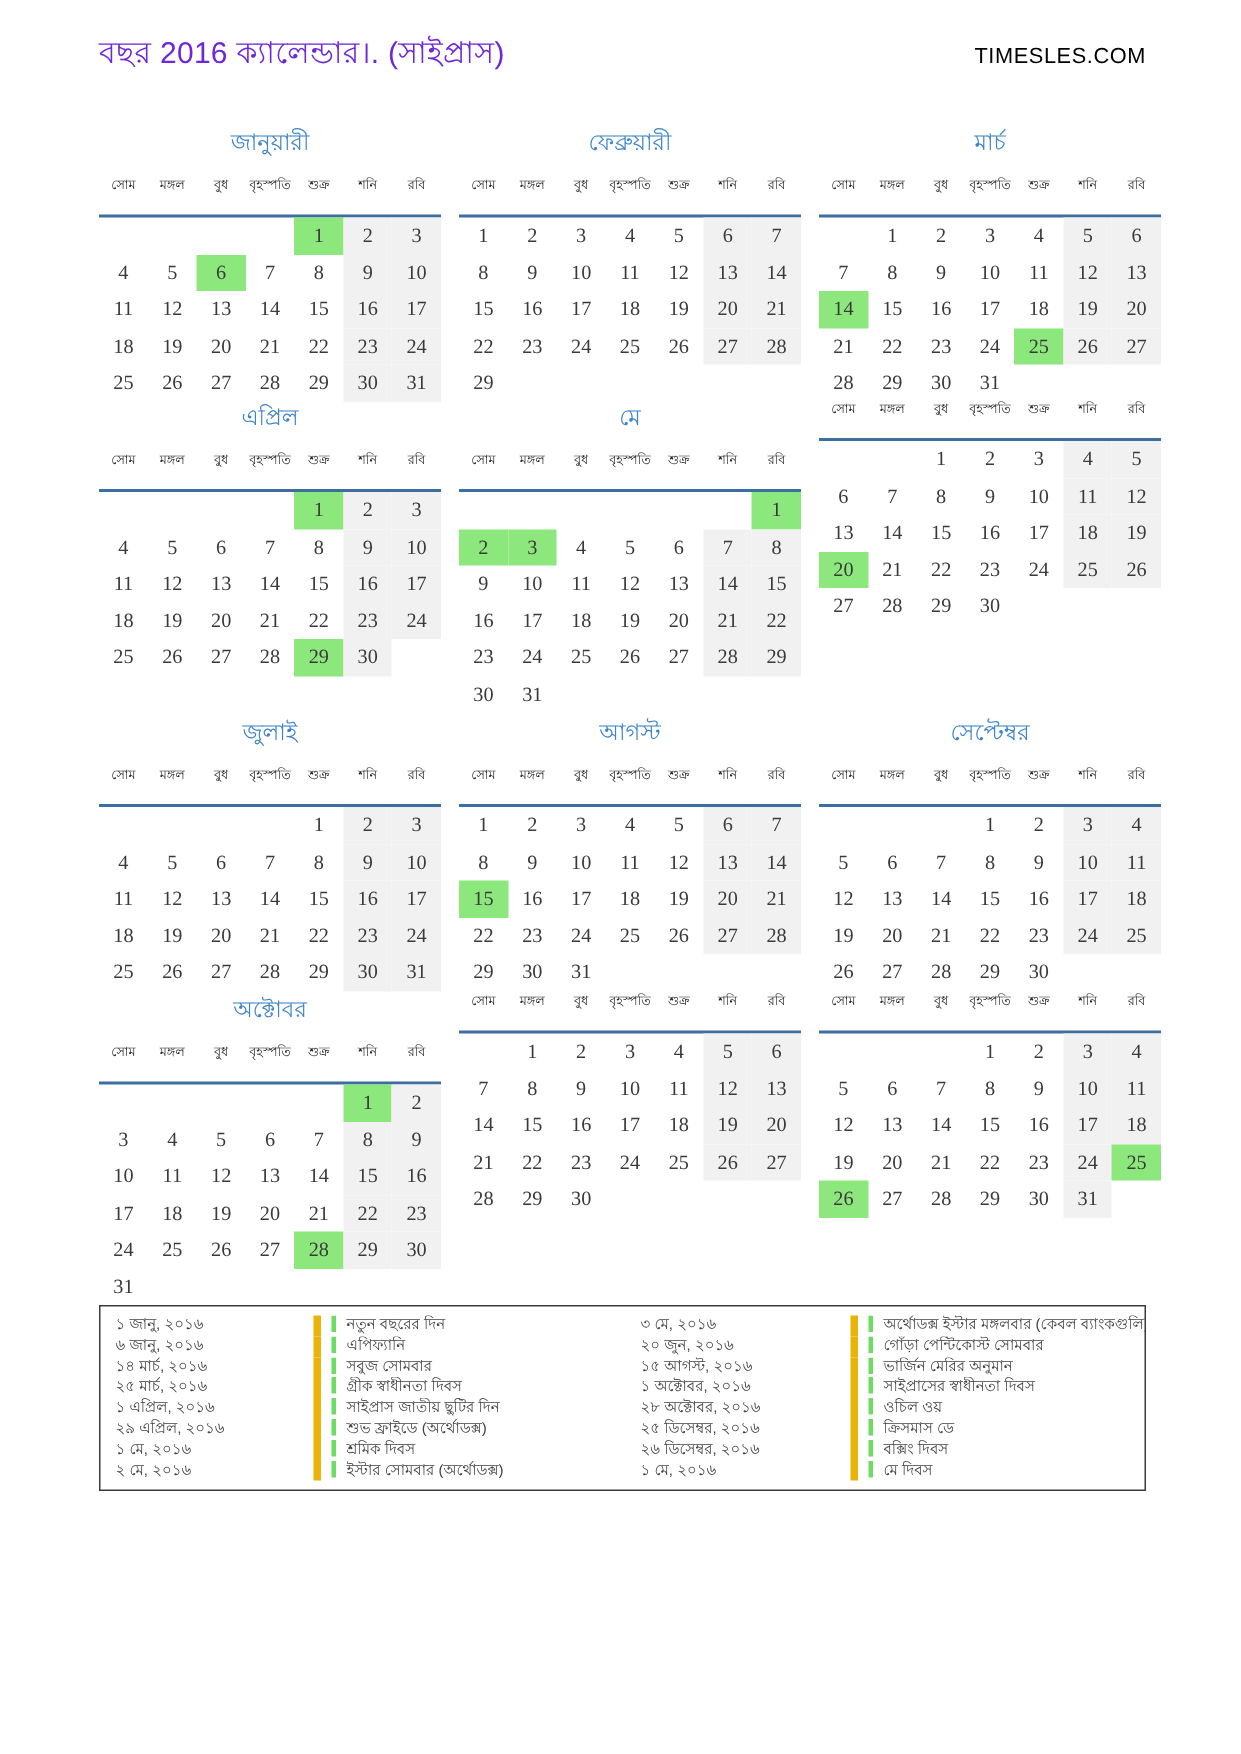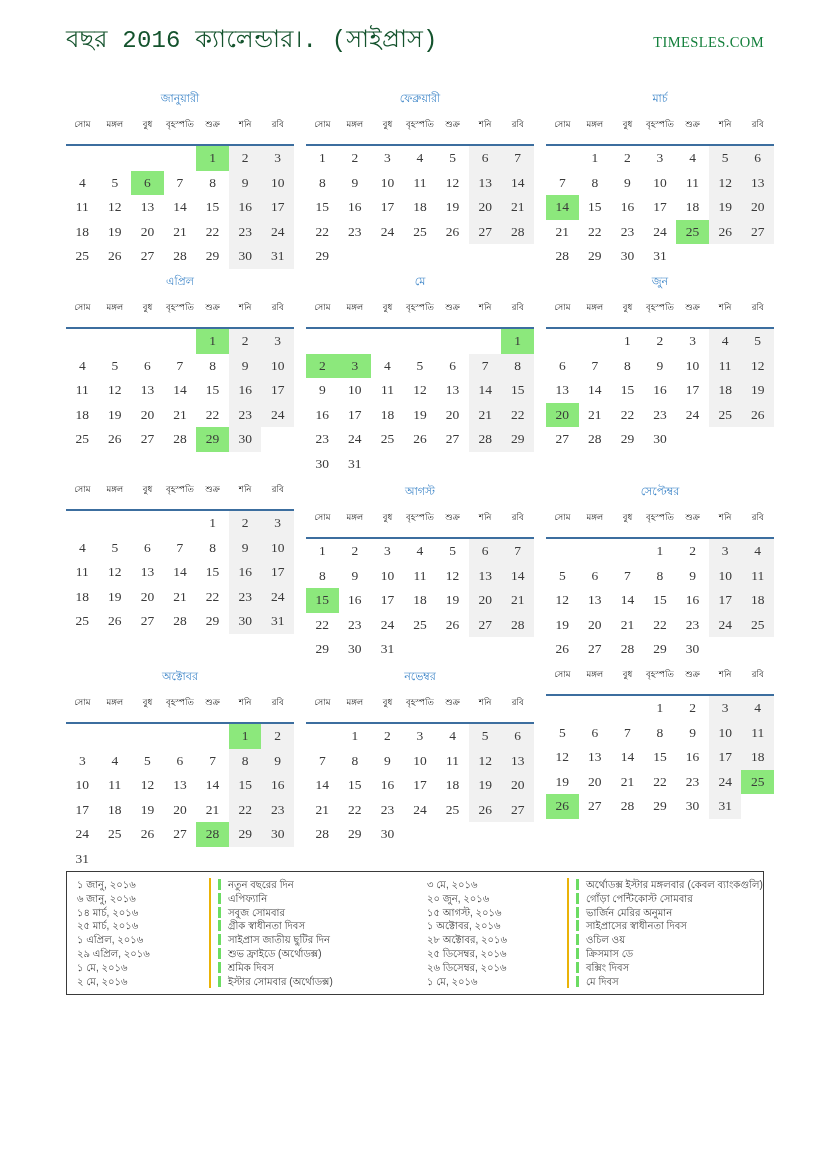--- a/index.html
+++ b/index.html
@@ -7,39 +7,39 @@
   body {
     width:827px; height:1169px; position:relative;
     font-family:"Liberation Sans", sans-serif; color:#333;
     overflow:hidden;
   }
   .page { padding:20px 63px 0 66px; }
 
   
   .header { display:flex; justify-content:space-between; align-items:baseline; margin-bottom:30px; }
   .title {
-    font-family:Liberation Mono, monospace;
-    font-size:24px; color:#14532d; letter-spacing:0.2px;
+    font-family:Liberation Sans, sans-serif;
+    font-size:20px; color:#6d28d9; letter-spacing:0.2px;
   }
   .site {
-    font-family:Liberation Serif, serif;
-    font-size:14.5px; color:#15803d; letter-spacing:0.4px;
+    font-family:Liberation Sans, sans-serif;
+    font-size:14.5px; color:#000000; letter-spacing:0.4px;
     text-decoration:none; cursor:pointer;
   }
 
   
   .months {
     display:grid;
     grid-template-columns:repeat(3, 228px);
     grid-template-rows:183px 210px 185px auto;
     column-gap:12px;
   }
   .month { width:228px; }
   .month-title {
-    text-align:center; color:#3d85c8; font-size:11px;
+    text-align:center; color:#3d85c8; font-size:15px;
     margin-bottom:9px; font-family:"Liberation Sans", sans-serif;
   }
   .weekdays {
     display:grid; grid-template-columns:repeat(7, 1fr);
     border-bottom:2px solid #3c6e9f; padding-bottom:12px;
   }
   .wd {
     text-align:center; font-size:8.5px; color:#222;
     font-family:"Liberation Serif", serif; white-space:nowrap;
   }
@@ -59,21 +59,21 @@
   }
   .legend-half { display:grid; align-content:start; }
   .legend-half.left  { grid-template-columns:142px 208px; }
   .legend-half.right { grid-template-columns:150px 196px; }
   .lg-date {
     font-size:10px; color:#444; height:13.8px; line-height:13.8px;
     padding-left:10px; white-space:nowrap; overflow:hidden;
   }
   .lg-name {
     font-size:10px; color:#444; height:13.8px; line-height:13.8px;
-    border-left:2px solid #eab308; padding-left:7px;
+    border-left:5px solid #eab308; padding-left:7px;
     white-space:nowrap; overflow:hidden;
   }
   .lg-bar {
     display:inline-block; width:3px; height:11px;
     background:#6cdc63; margin-right:7px; vertical-align:-2px;
   }
 </style>
 </head>
 <body>
 
@@ -316,21 +316,20 @@
           <div class="day">25</div>
           <div class="day">26</div>
           <div class="day">27</div>
           <div class="day weekend">28</div>
           <div class="day weekend">29</div>
           <div class="day">30</div>
           <div class="day">31</div>
         </div>
       </div>
       <div class="month">
-        <div class="month-title">জুন</div>
         <div class="weekdays">
           <div class="wd">সোম</div>
           <div class="wd">মঙ্গল</div>
           <div class="wd">বুধ</div>
           <div class="wd">বৃহস্পতি</div>
           <div class="wd">শুক্র</div>
           <div class="wd">শনি</div>
           <div class="wd">রবি</div>
         </div>
         <div class="days">
@@ -362,20 +361,21 @@
           <div class="day">24</div>
           <div class="day weekend">25</div>
           <div class="day weekend">26</div>
           <div class="day">27</div>
           <div class="day">28</div>
           <div class="day">29</div>
           <div class="day">30</div>
         </div>
       </div>
       <div class="month">
+        <div class="month-title">জুলাই</div>
         <div class="weekdays">
           <div class="wd">সোম</div>
           <div class="wd">মঙ্গল</div>
           <div class="wd">বুধ</div>
           <div class="wd">বৃহস্পতি</div>
           <div class="wd">শুক্র</div>
           <div class="wd">শনি</div>
           <div class="wd">রবি</div>
         </div>
         <div class="days">
@@ -552,21 +552,20 @@
           <div class="day">25</div>
           <div class="day">26</div>
           <div class="day">27</div>
           <div class="day holiday">28</div>
           <div class="day weekend">29</div>
           <div class="day weekend">30</div>
           <div class="day">31</div>
         </div>
       </div>
       <div class="month">
-        <div class="month-title">নভেম্বর</div>
         <div class="weekdays">
           <div class="wd">সোম</div>
           <div class="wd">মঙ্গল</div>
           <div class="wd">বুধ</div>
           <div class="wd">বৃহস্পতি</div>
           <div class="wd">শুক্র</div>
           <div class="wd">শনি</div>
           <div class="wd">রবি</div>
         </div>
         <div class="days">

